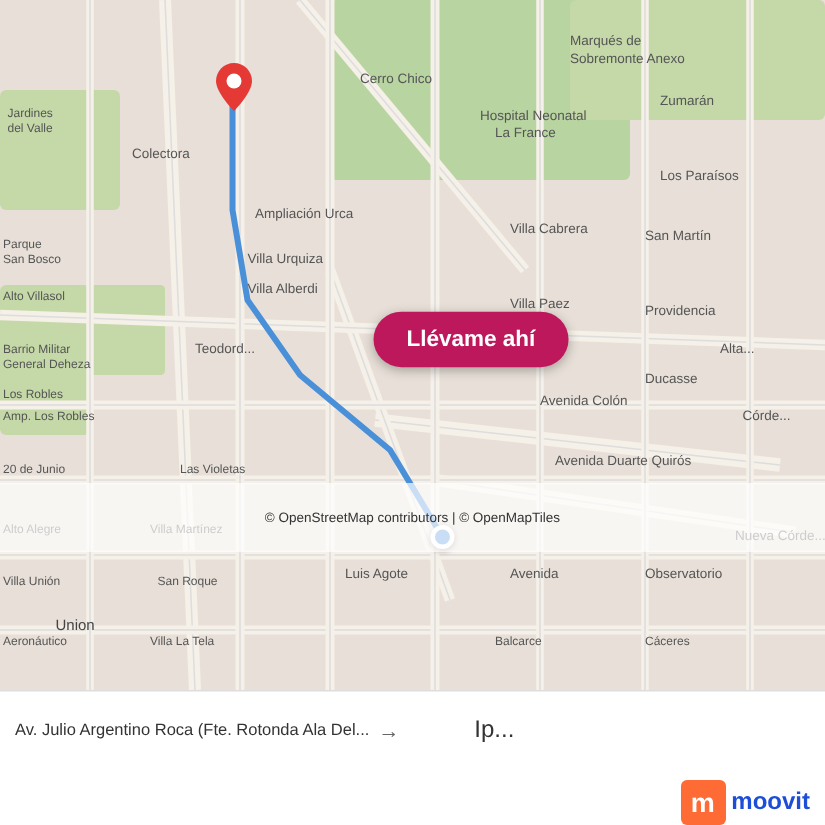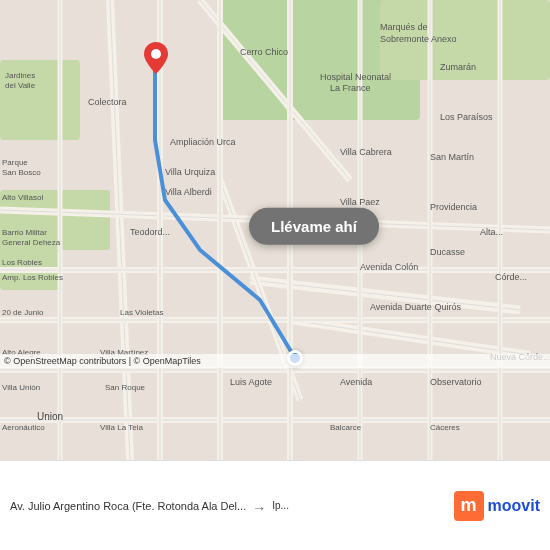--- a/index.html
+++ b/index.html
@@ -20,24 +20,25 @@
       position: absolute;
       top: 0; left: 0;
     }
 
     
     #bottom-bar {
       width: 550px;
       height: 90px;
       background: white;
       display: flex;
-      align-items: center;
+      align-items: flex-start;
       border-top: 1px solid #ddd;
       padding: 0 10px;
       gap: 8px;
+      flex-direction: column;
     }
 
     #moovit-logo {
       display: flex;
       align-items: center;
       gap: 4px;
       margin-left: auto;
     }
 
     .moovit-m {
@@ -76,46 +77,47 @@
       max-width: 280px;
     }
 
     .route-arrow {
       color: #666;
       font-size: 14px;
       flex-shrink: 0;
     }
 
     .route-to {
-      font-size: 10px;
+      font-size: 16px;
       color: #333;
       white-space: nowrap;
       flex-shrink: 0;
+      margin-left: 44px;
     }
 
     
     #attribution {
       position: absolute;
       bottom: 92px;
       left: 0;
       right: 0;
-      text-align: left;
+      text-align: center;
       font-size: 9px;
       color: #333;
       background: rgba(255,255,255,0.7);
-      padding: 2px 4px;
+      padding: 18px 4px;
     }
 
     
     #llevame-btn {
       position: absolute;
       top: 50%;
       left: 50%;
       transform: translate(-20%, -60%);
-      background: #737373;
+      background: #be185d;
       color: white;
       border: none;
       border-radius: 20px;
       padding: 10px 22px;
       font-size: 15px;
       font-weight: bold;
       cursor: pointer;
       box-shadow: 0 2px 8px rgba(0,0,0,0.3);
       z-index: 10;
     }

